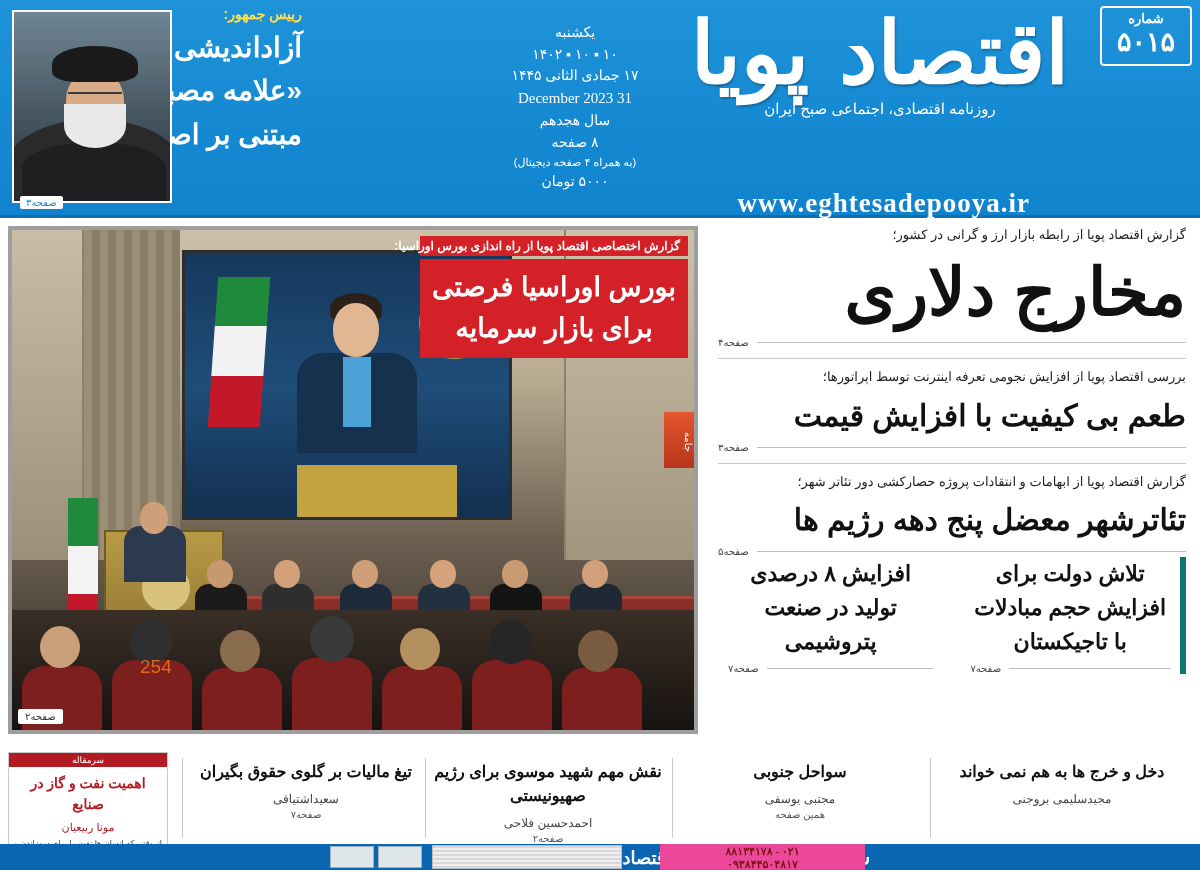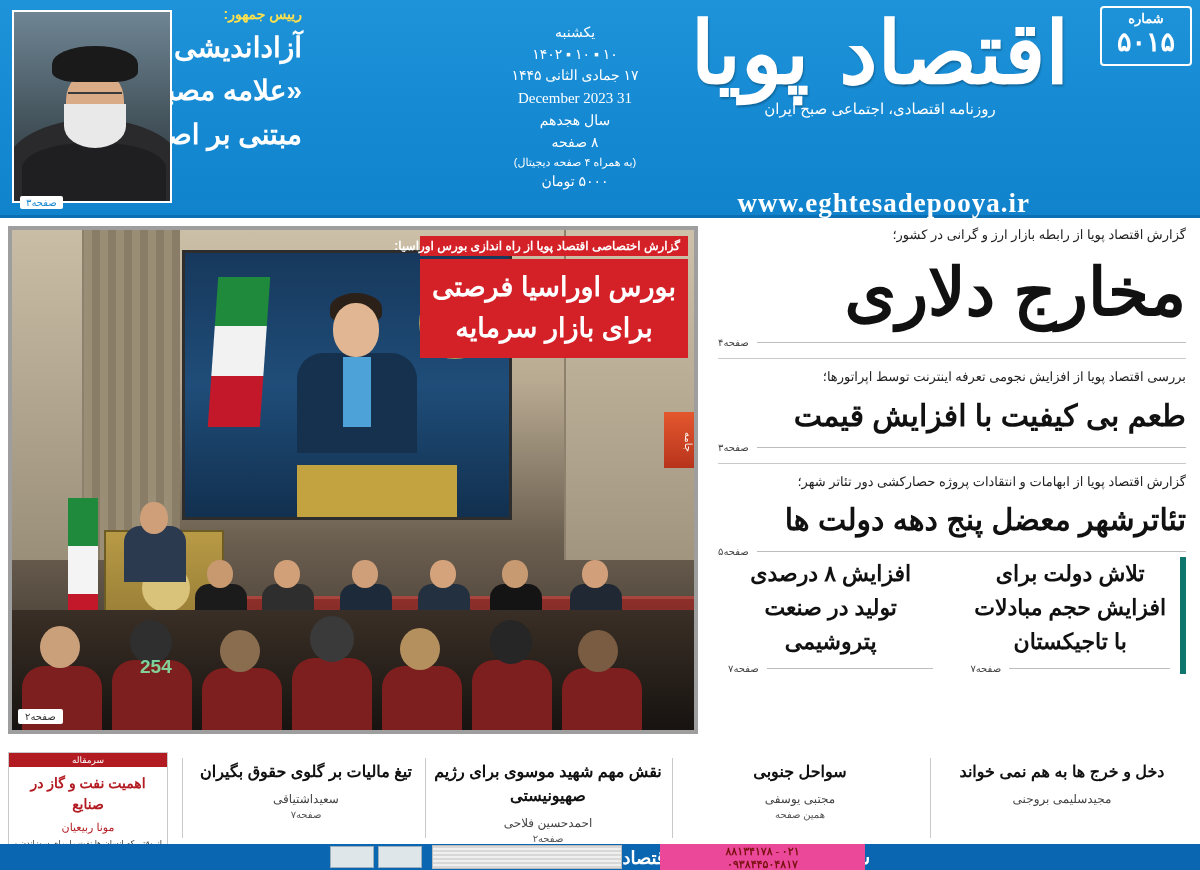--- a/index.html
+++ b/index.html
@@ -122,21 +122,21 @@
     position:absolute; left:200px; top:366px; width:490px; height:66px;
     background:linear-gradient(180deg,#8d2f2a 0%, #6e231f 100%); border-top:3px solid #a8453c;
   }
   .panelist { position:absolute; top:330px; width:56px; height:58px; }
   .panelist .h { position:absolute; left:14px; top:0; width:26px; height:28px; border-radius:48%; background:#d0a17c; }
   .panelist .b { position:absolute; left:2px; top:24px; width:52px; height:40px; border-radius:14px 14px 0 0; }
   .audience { position:absolute; left:0; right:0; bottom:0; height:120px; background:linear-gradient(180deg,#3a2f26 0%, #171310 100%); }
   .seat { position:absolute; bottom:0; background:#7d1f1f; border-radius:22px 22px 0 0; }
   .head { position:absolute; border-radius:50%; }
   .photo-num {
-    position:absolute; left:128px; bottom:52px; color:#86efac; font-size:19px; font-weight:bold; opacity:.85;
+    position:absolute; left:128px; bottom:52px; color:#f97316; font-size:19px; font-weight:normal; opacity:.85;
   }
   .red-title-wrap {
     position:absolute; right:6px; top:6px; width:268px;
   }
   .red-kicker {
     background:#d42027; color:#fff; font-size:12px; font-weight:bold;
     padding:3px 8px; text-align:center; white-space:nowrap; width:100%;
   }
   .red-head {
     background:#d42027; color:#fff; font-size:27px; font-weight:bold;
@@ -360,21 +360,21 @@
         <div class="pageref">
           <span>صفحه۳</span>
           <span class="line"></span>
         </div>
       </div>
 
       <div class="sep"></div>
 
       <div class="story">
         <div class="kicker">گزارش اقتصاد پویا از ابهامات و انتقادات پروژه حصارکشی دور تئاتر شهر؛</div>
-        <div class="head-lg">تئاترشهر معضل پنج دهه دولت ها</div>
+        <div class="head-lg">تئاترشهر معضل پنج دهه رژیم ها</div>
         <div class="pageref">
           <span>صفحه۵</span>
           <span class="line"></span>
         </div>
       </div>
 
       <div class="two-up">
         <div class="col">
           <div class="hd">افزایش ۸ درصدی تولید در صنعت پتروشیمی</div>
           <div class="pageref" style="justify-content:center;">

